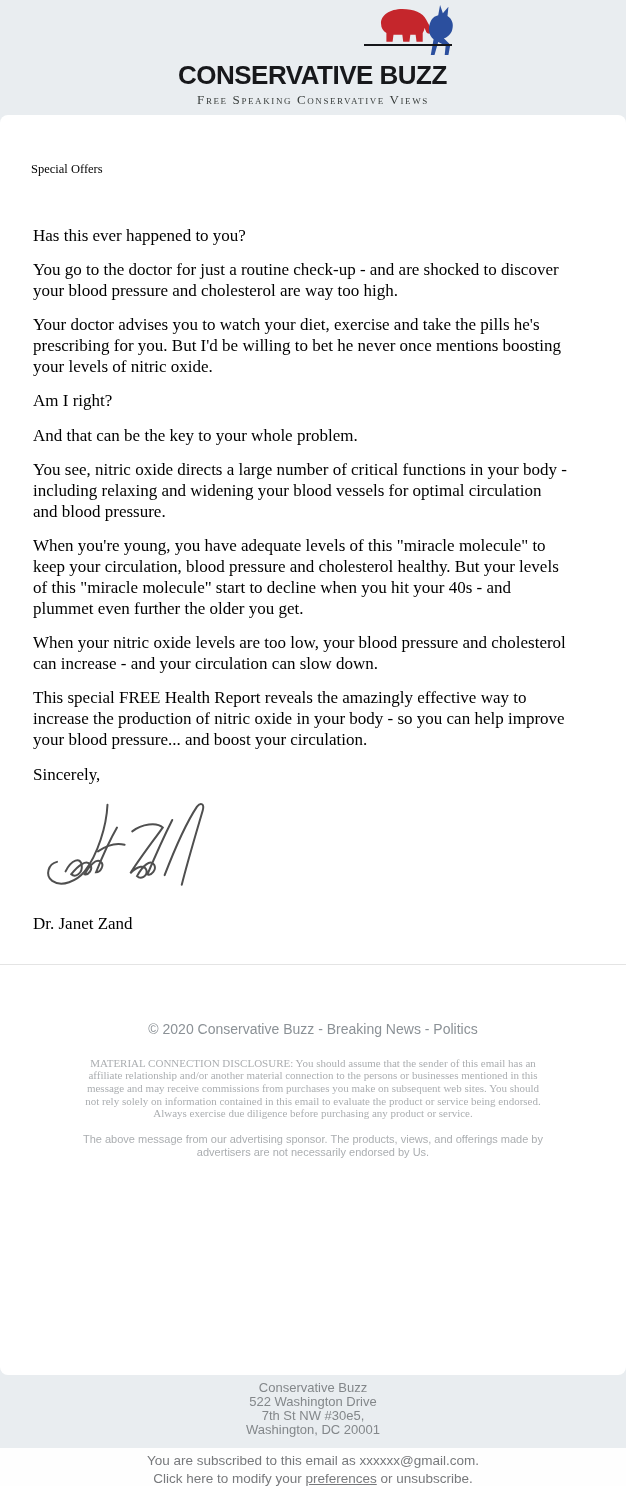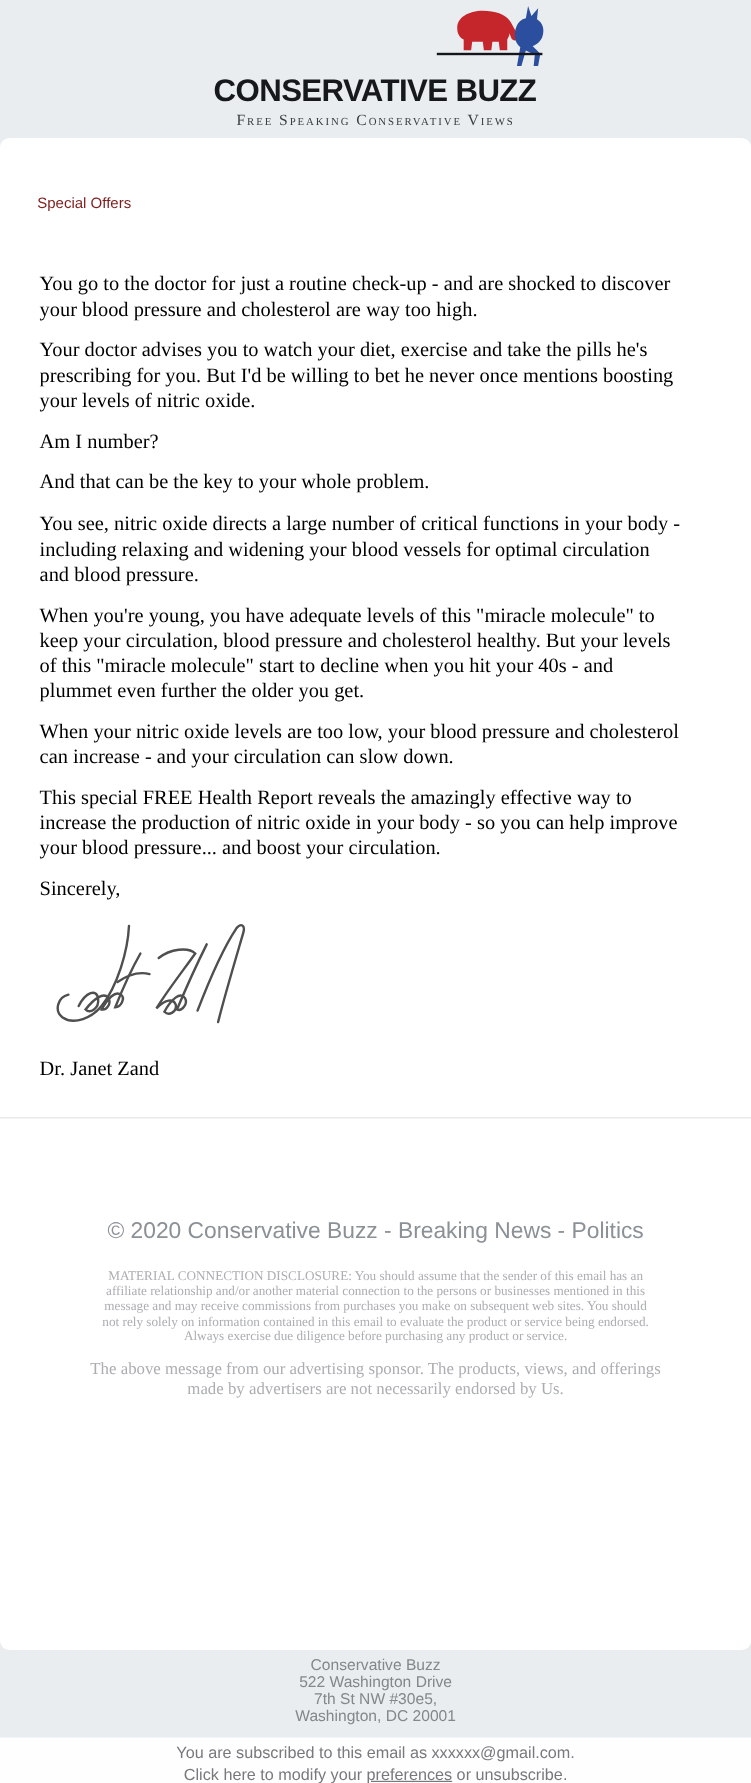--- a/index.html
+++ b/index.html
@@ -30,22 +30,22 @@
   }
   
   .card {
     background:#ffffff; border-radius:8px;
     width:626px; min-height:1260px;
     overflow:hidden;
   }
   .category {
     display:inline-block;
     margin:47px 0 0 31px;
-    font-family:Liberation Sans, sans-serif;
-    font-size:12.5px; color:#7f1d1d; text-decoration:none;
+    font-family:Liberation Serif, serif;
+    font-size:12.5px; color:#000000; text-decoration:none;
   }
   .body-copy {
     padding:48px 30px 0 33px;
     font-family:"Liberation Serif", serif;
     font-size:17px; line-height:1.24; color:#000;
     max-width:600px;
   }
   .body-copy p { margin-bottom:13px; }
   .cta {
     display:inline-block;
@@ -56,32 +56,32 @@
   .signature { display:block; margin:14px 0 0 4px; }
   .sig-name { margin-top:14px; }
   
   .footer {
     margin-top:30px;
     border-top:1px solid #e4e4e4;
     text-align:center;
     padding-bottom:80px;
   }
   .copyright {
-    margin-top:84px;
-    font-size:19px; color:#8b9196;
+    margin-top:56px;
+    font-size:14px; color:#8b9196;
   }
   .disclosure {
     margin:20px auto 0; width:458px;
     font-family:"Liberation Serif", serif;
     font-size:11px; line-height:1.15; color:#abaeb1;
   }
   .sponsor-note {
     margin:13px auto 0; width:508px;
-    font-family:Liberation Serif, serif;
-    font-size:14px; line-height:1.2; color:#abaeb1;
+    font-family:Liberation Sans, sans-serif;
+    font-size:11px; line-height:1.2; color:#abaeb1;
   }
   .footer-links {
     margin-top:20px;
     font-family:"Liberation Serif", serif;
     font-size:11px; color:#9aa0a4;
   }
   .footer-links a { color:#9aa0a4; text-decoration:none; cursor:pointer; }
   
   .address {
     padding-top:6px; text-align:center;
@@ -113,23 +113,24 @@
     <div class="logo-tagline">Free Speaking Conservative Views</div>
   </div>
 </div>
 
 <div class="card">
 
   <a class="category">Special Offers</a>
 
   <div class="body-copy">
     <div>
+        <p>Has this ever happened to you?</p>
         <p>You go to the doctor for just a routine check-up - and are shocked to discover your blood pressure and cholesterol are way too high.</p>
         <p>Your doctor advises you to watch your diet, exercise and take the pills he's prescribing for you. But I'd be willing to bet he never once mentions boosting your levels of nitric oxide.</p>
-        <p>Am I number?</p>
+        <p>Am I right?</p>
         <p>And that can be the key to your whole problem.</p>
         <p>You see, nitric oxide directs a large number of critical functions in your body - including relaxing and widening your blood vessels for optimal circulation and blood pressure.</p>
         <p>When you're young, you have adequate levels of this "miracle molecule" to keep your circulation, blood pressure and cholesterol healthy. But your levels of this "miracle molecule" start to decline when you hit your 40s - and plummet even further the older you get.</p>
         <p>When your nitric oxide levels are too low, your blood pressure and cholesterol can increase - and your circulation can slow down.</p>
         <p>This special FREE Health Report reveals the amazingly effective way to increase the production of nitric oxide in your body - so you can help improve your blood pressure... and boost your circulation.</p>
       </div>
 
 
     <p>Sincerely,</p>
 

